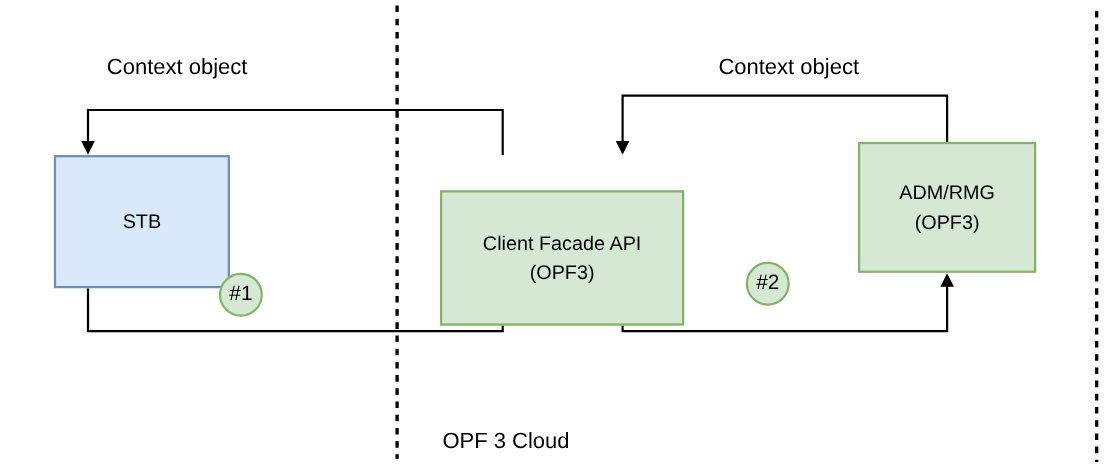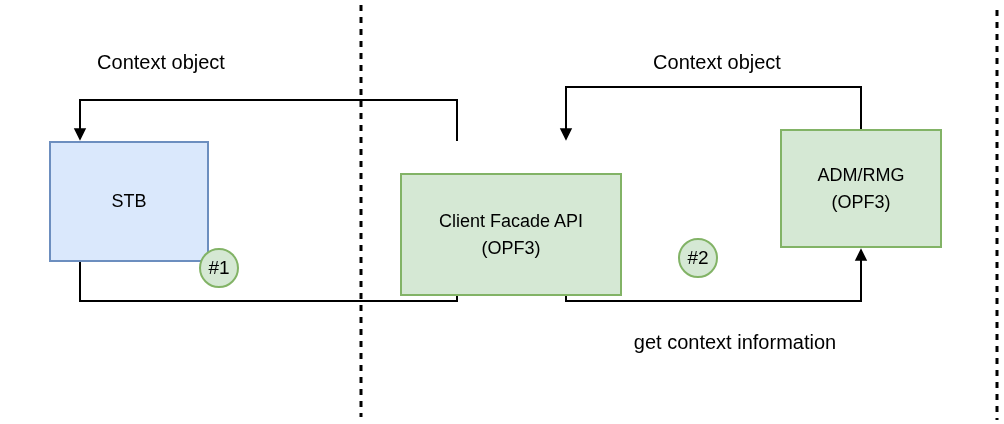--- a/index.html
+++ b/index.html
@@ -121,16 +121,16 @@
 (OPF3)</div>
 
   <div class="badge badge-1">#1</div>
   <div class="badge badge-2">#2</div>
 
   <div class="edge-label label-ctx-left">Context object</div>
 
   <div class="edge-label label-ctx-right">Context object</div>
 
 
-  <div class="edge-label label-get-context-info">get context information</div>
 
+  <div class="edge-label label-region">OPF 3 Cloud</div>
 
 </div>
 
 </body></html>

